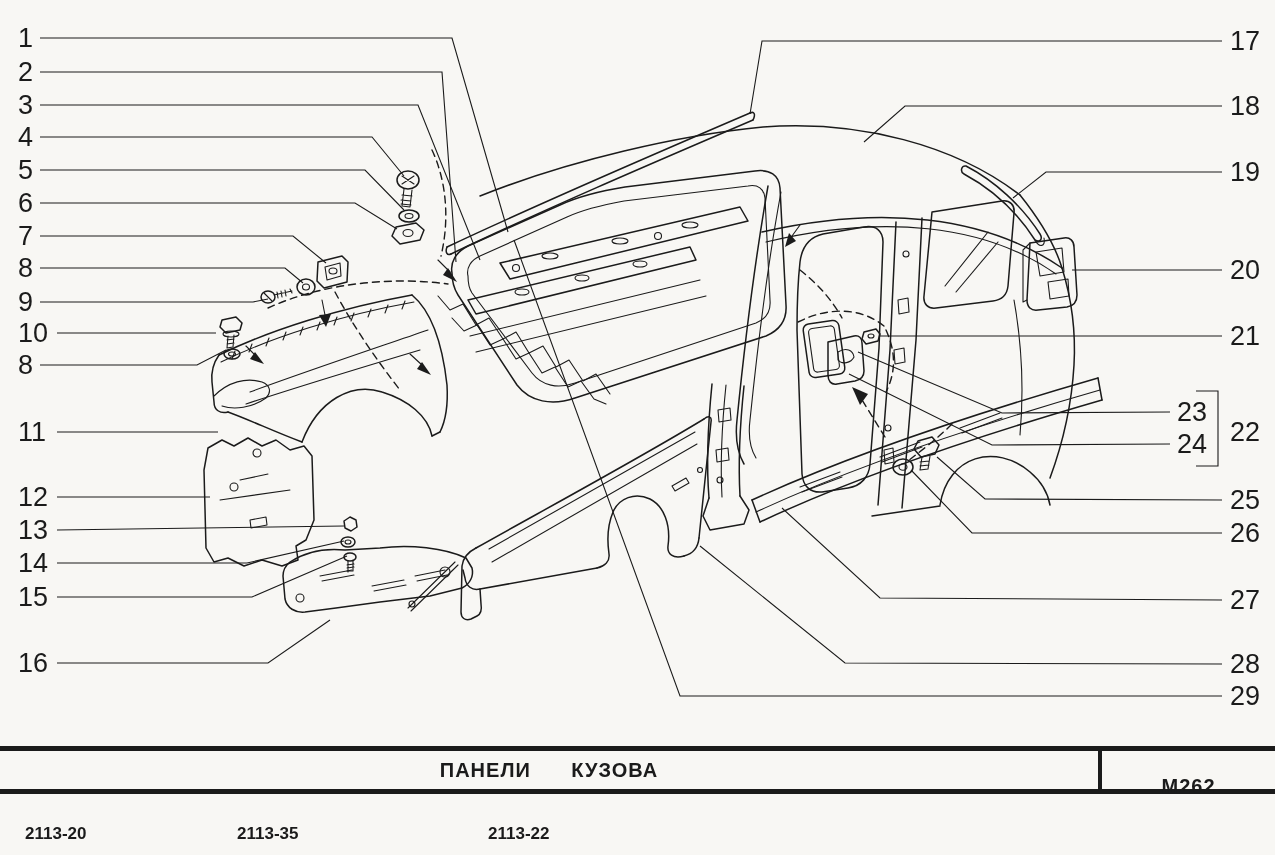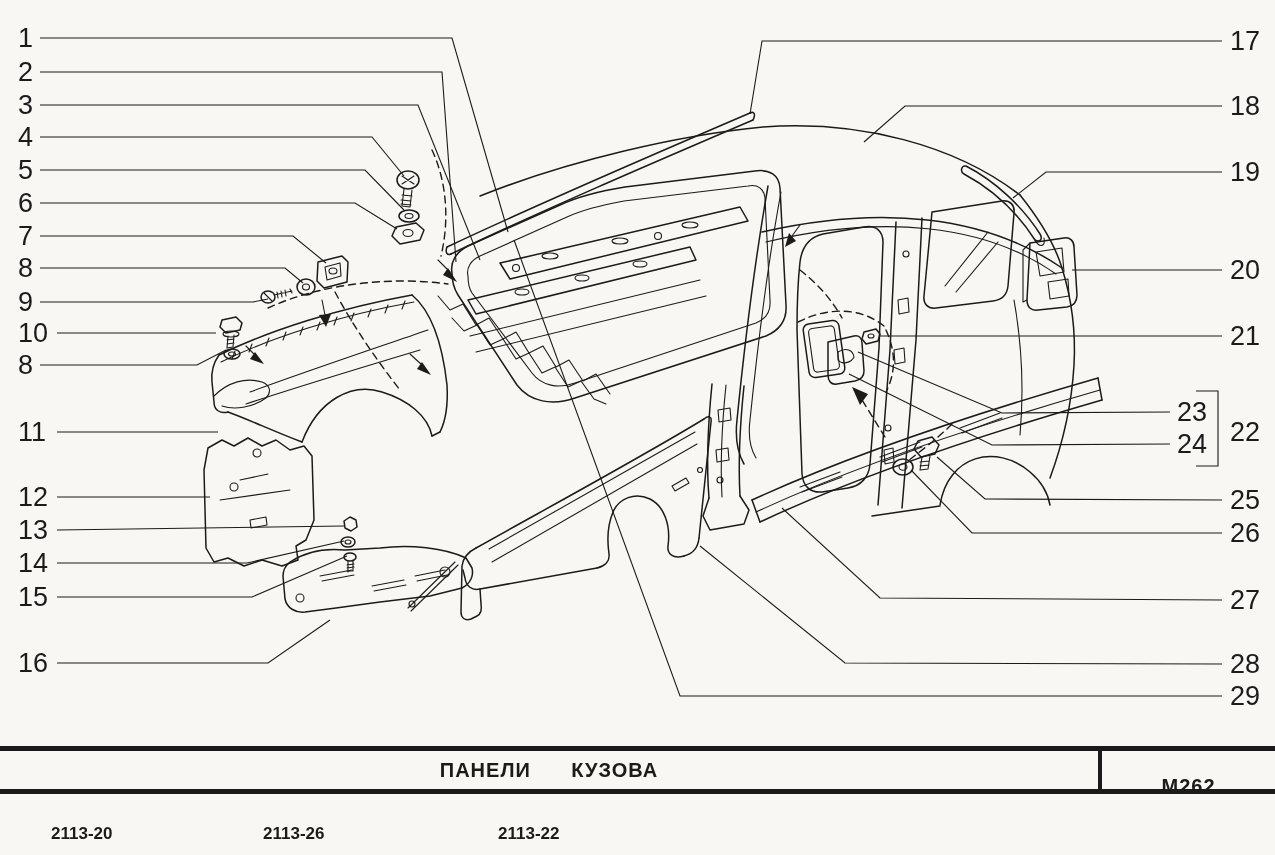--- a/index.html
+++ b/index.html
@@ -29,22 +29,22 @@
     display:flex; align-items:center; justify-content:center;border-radius:17px;
   }
   .cell-title span { font-size:20px; font-weight:bold; letter-spacing:1px; word-spacing:34px; }
   .tb-divider { position:absolute; left:1098px; top:0; width:4px; height:38px; background:var(--ink); }
   .cell-code {
     position:absolute; left:1102px; top:16px; right:0; height:38px;
     display:flex; align-items:center; justify-content:center;
   }
   .cell-code span { font-size:20px; font-weight:bold; letter-spacing:1px; }
   .codes-row { position:absolute; left:0; top:824px; width:1275px; height:26px; }
-  .codes-row span { position:absolute; font-size:17px; font-weight:bold;margin-left:26px; }
-  .code-1 { left:25px; } .code-2 { left:237px; } .code-3 { left:472px; }
+  .codes-row span { position:absolute; font-size:17px; font-weight:bold; }
+  .code-1 { left:25px; } .code-2 { left:237px; } .code-3 { left:488px; }
 </style>
 </head>
 <body>
 
 <svg id="plate" width="1275" height="748" viewBox="0 0 1275 748">
 
   <g class="art">
 
     <path d="M447,247 C540,203 645,158 750,113"></path>
     <path d="M451,254 C543,210 648,165 753,120"></path>
@@ -286,15 +286,15 @@
     <span>ПАНЕЛИ КУЗОВА</span>
   </div>
   <div class="tb-divider"></div>
   <div class="cell-code">
     <span>М262</span>
   </div>
 </div>
 
 <div class="codes-row">
   <span class="code-1">2113-20</span>
-  <span class="code-2">2113-26</span>
+  <span class="code-2">2113-35</span>
   <span class="code-3">2113-22</span>
 </div>
 
 </body></html>

